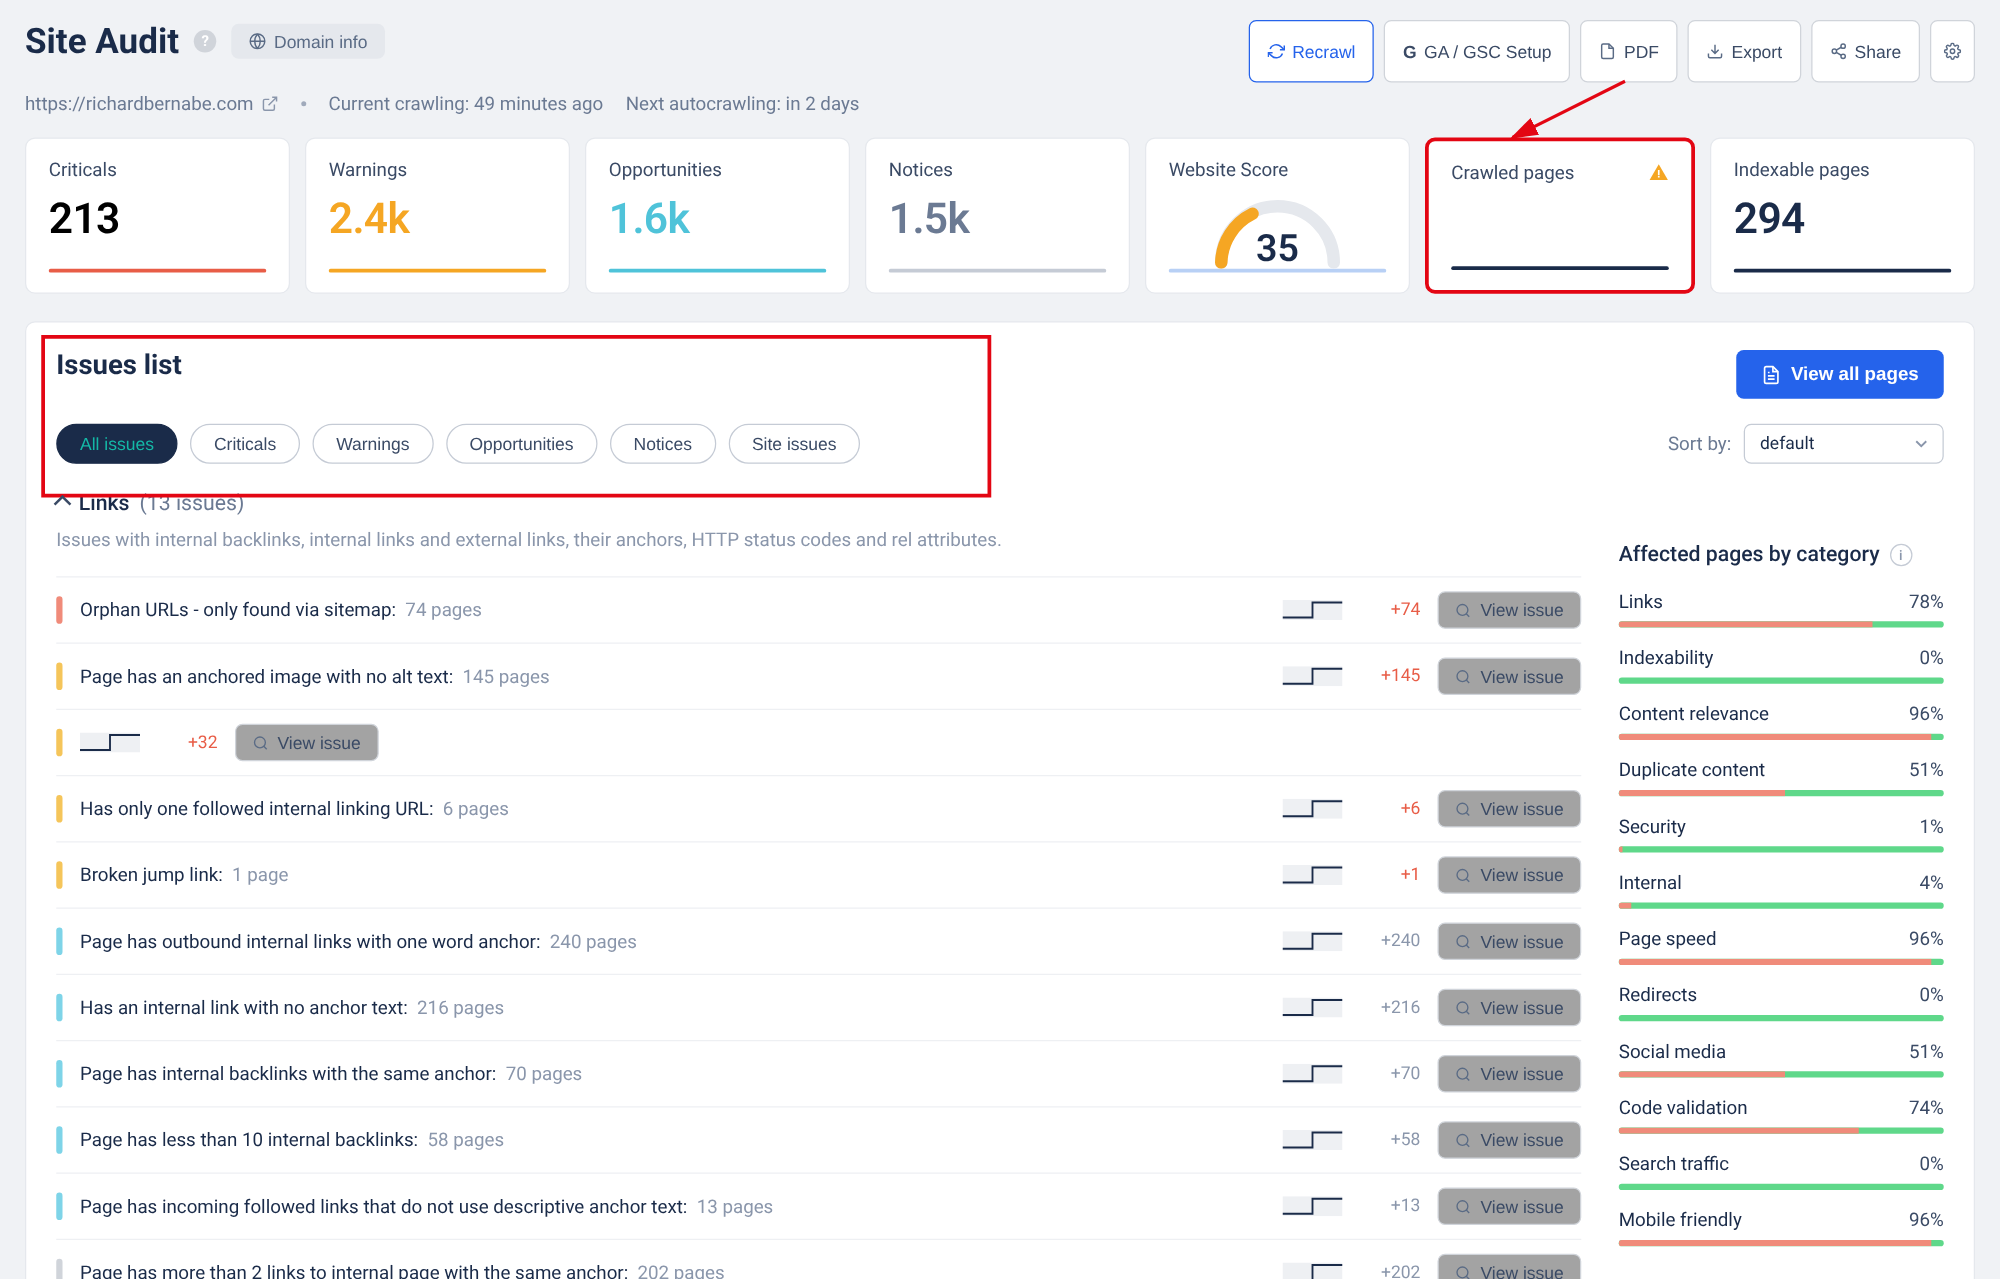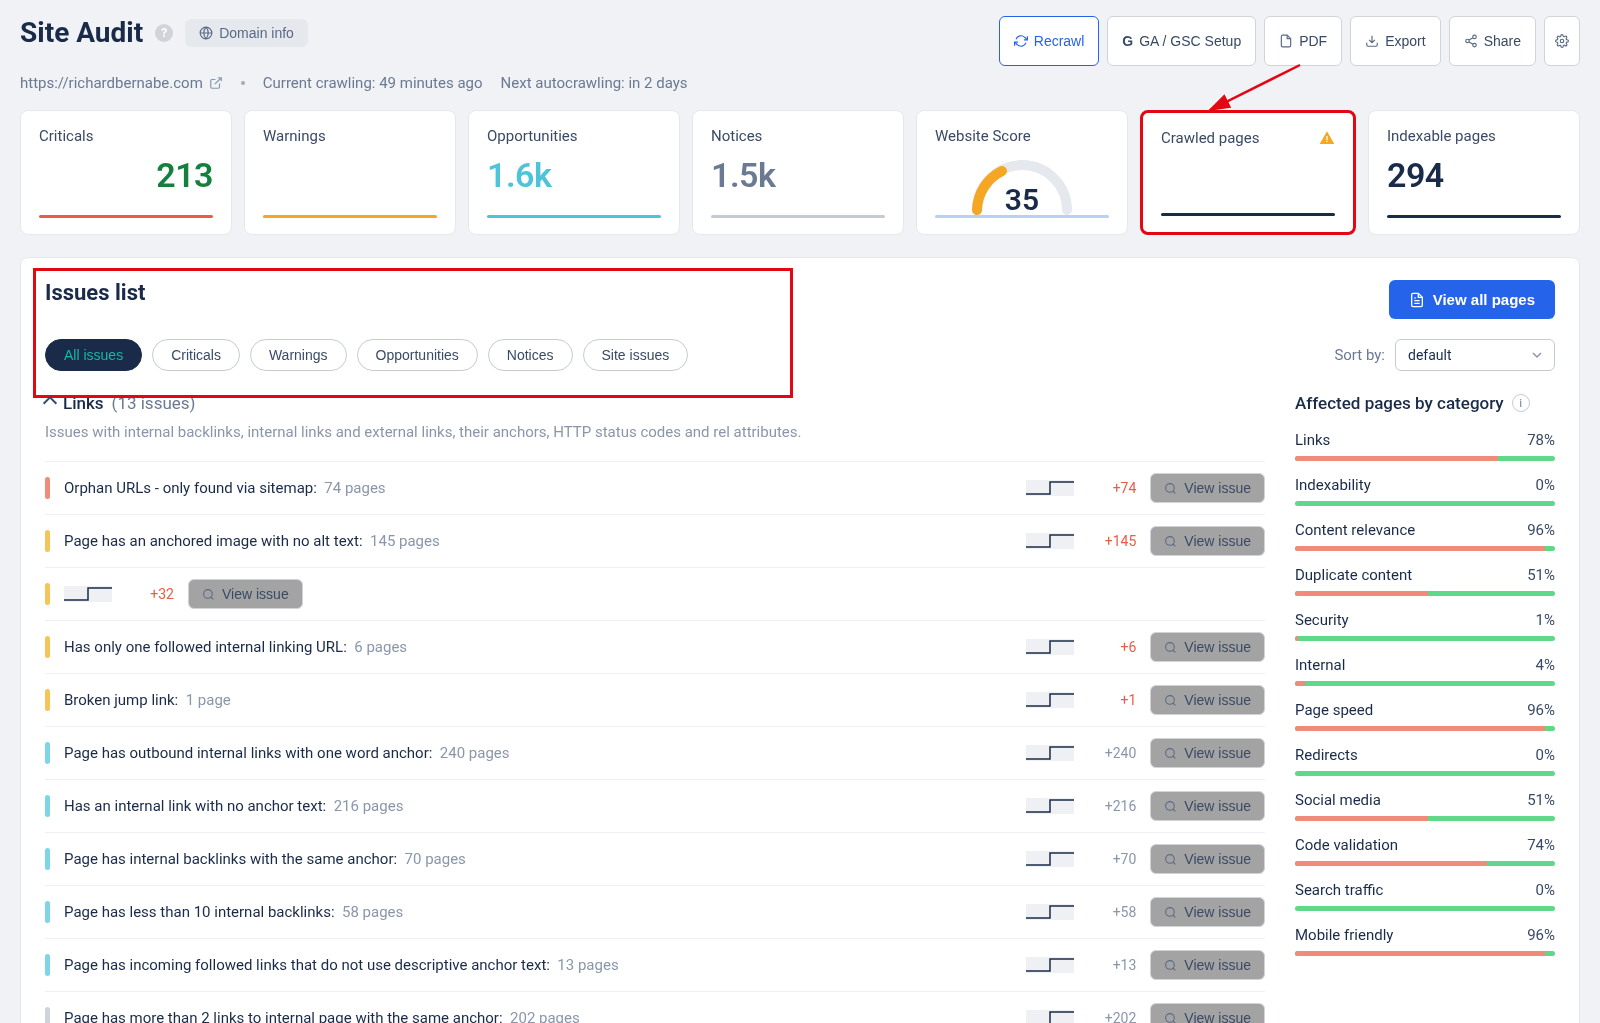--- a/index.html
+++ b/index.html
@@ -15,21 +15,21 @@
 .btn-icon-only{padding:7px 10px;}
 .btn svg{width:14px;height:14px;}
 .subheader{display:flex;align-items:center;gap:18px;color:#6b7a93;font-size:15px;margin-bottom:18px;}
 .url-link{color:#6b7a93;display:flex;align-items:center;gap:6px;}
 .dot{width:4px;height:4px;border-radius:50%;background:#a0aabb;}
 .stats-row{display:flex;gap:12px;margin-bottom:22px;}
 .stat-card{flex:1;background:#fff;border:1px solid #e5e8ed;border-radius:8px;padding:16px 18px;min-height:120px;display:flex;flex-direction:column;position:relative;}
 .stat-card.highlighted{border:3px solid #e30613;}
 .stat-label{font-size:15px;color:#3a4a65;margin-bottom:10px;display:flex;align-items:center;gap:6px;}
 .stat-value{font-size:34px;font-weight:600;letter-spacing:-0.5px;}
-.stat-value.red{color:#15803d;text-align:right;}
+.stat-value.red{color:#000000;}
 .stat-value.orange{color:#f5a623;}
 .stat-value.blue{color:#4fc3d9;}
 .stat-value.gray{color:#6b7a93;}
 .stat-value.dark{color:#1a2b49;}
 .stat-bar{height:3px;width:100%;margin-top:auto;border-radius:2px;}
 .stat-bar.red{background:#e85d47;}
 .stat-bar.orange{background:#f5a623;}
 .stat-bar.blue{background:#4fc3d9;}
 .stat-bar.gray{background:#c5cbd5;}
 .stat-bar.darkblue{background:#1a2b49;}
@@ -63,21 +63,21 @@
 .severity-bar.opportunity{background:#7ed4e8;}
 .severity-bar.notice{background:#d0d4da;}
 .issue-text{flex:1;color:#1a2b49;font-size:15px;}
 .issue-pages{color:#8a96ab;text-align:center;}
 .sparkline{width:48px;height:16px;flex-shrink:0;}
 .delta{width:48px;text-align:right;font-size:14px;flex-shrink:0;}
 .delta.red{color:#e85d47;}
 .delta.gray{color:#8a96ab;}
 .view-issue-btn{border:1px solid #d0d4da;background:#a3a3a3;border-radius:6px;padding:6px 13px;font-size:14px;color:#3a4a65;cursor:pointer;display:flex;align-items:center;gap:7px;flex-shrink:0;}
 .sidebar-col{width:260px;flex-shrink:0;}
-.sidebar-title{font-size:17px;color:#1a2b49;font-weight:500;margin-bottom:18px;display:flex;align-items:center;gap:8px;}
+.sidebar-title{font-size:17px;color:#1a2b49;font-weight:500;margin-bottom:18px;display:flex;align-items:center;gap:8px;margin-top:41px;}
 .info-icon{width:18px;height:18px;border:1.5px solid #c5cbd5;border-radius:50%;display:flex;align-items:center;justify-content:center;font-size:11px;color:#8a96ab;}
 .cat-row{margin-bottom:15px;}
 .cat-head{display:flex;justify-content:space-between;font-size:15px;margin-bottom:7px;}
 .cat-name{color:#1a2b49;}
 .cat-pct{color:#3a4a65;}
 .cat-bar{height:5px;border-radius:3px;background:#5fd88a;position:relative;overflow:hidden;}
 .cat-bar-fill{height:100%;background:#f08b7a;position:absolute;left:0;top:0;}
 .red-box{position:absolute;border:3px solid #e30613;pointer-events:none;}
 .arrow{position:absolute;pointer-events:none;}
 .chev{display:inline-block;width:10px;height:10px;border-left:2px solid #3a4a65;border-bottom:2px solid #3a4a65;transform:rotate(135deg);}
@@ -154,20 +154,21 @@
 </div>
 
 <div class="stats-row" style="position:relative;">
   <div class="stat-card">
     <div class="stat-label">Criticals</div>
     <div class="stat-value red">213</div>
     <div class="stat-bar red"></div>
   </div>
   <div class="stat-card">
     <div class="stat-label">Warnings</div>
+    <div class="stat-value orange">2.4k</div>
     <div class="stat-bar orange"></div>
   </div>
   <div class="stat-card">
     <div class="stat-label">Opportunities</div>
     <div class="stat-value blue">1.6k</div>
     <div class="stat-bar blue"></div>
   </div>
   <div class="stat-card">
     <div class="stat-label">Notices</div>
     <div class="stat-value gray">1.5k</div>

